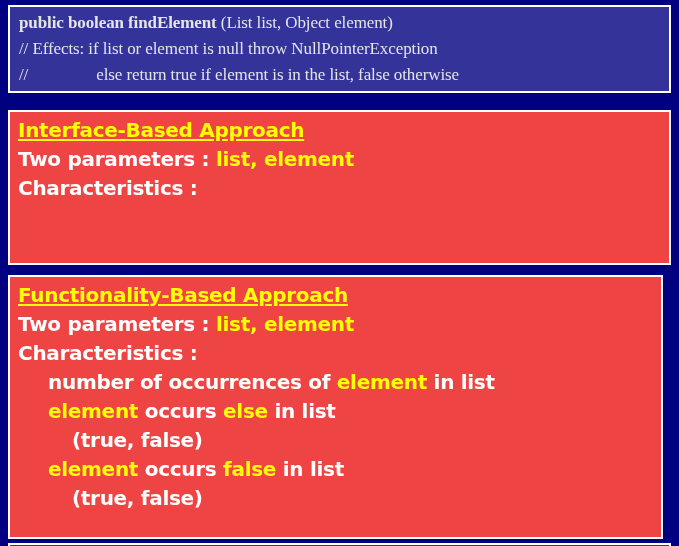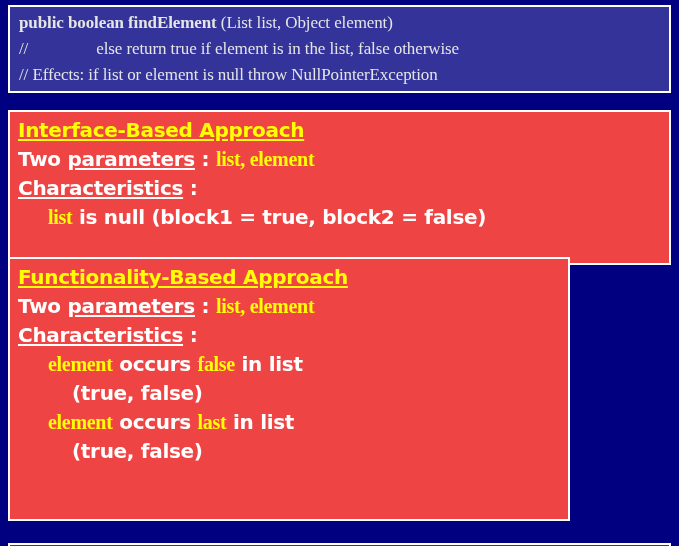--- a/index.html
+++ b/index.html
@@ -57,44 +57,44 @@
     box-sizing: border-box;
     padding: 4px 0 0 8px;
     overflow: hidden;
   }
   #box-interface {
     top: 110px;
     width: 663px;
     height: 155px;
   }
   #box-functionality {
-    top: 257px;
-    width: 562px;
+    top: 275px;
+    width: 655px;
     height: 264px;
   }
 
   .ln {
     font-family: "DejaVu Sans", sans-serif;
     font-size: 20px;
     line-height: 29px;
     color: #ffffff;
     white-space: pre;
     font-weight: bold;
     letter-spacing: -0.3px;
   }
   .ln.title {
     color: #ffff00;
     text-decoration: underline;
     text-underline-offset: 2px;
   }
   .ln.lvl1 { padding-left: 30px; }
   .ln.lvl2 { padding-left: 54px; }
 
-  .u { text-decoration: underline; text-underline-offset: 2px; }
-  .y { color: #ffff00; font-family: Liberation Serif, serif; }
+  .u { text-underline-offset: 2px; }
+  .y { color: #ffff00; }
   .w { color: #ffffff; }
 
   
   .next-box-sliver {
     position: absolute;
     left: 8px;
     top: 543px;
     width: 663px;
     height: 3px;
     background: #333399;
@@ -103,45 +103,45 @@
     box-sizing: border-box;
   }
 </style>
 </head>
 <body>
 
 <div class="slide">
 
   <div class="sig-box">
     <div class="sig-line"><span class="sig-bold">public boolean findElement</span><span> (List list, Object element)</span></div>
+    <div class="sig-line">// Effects: if list or element is null throw NullPointerException</div>
     <div class="sig-line"><span>//</span><span class="sig-indent"></span><span>else return true if element is in the list, false otherwise</span></div>
-    <div class="sig-line">// Effects: if list or element is null throw NullPointerException</div>
   </div>
 
   <div class="approach-box" id="box-interface">
     <div class="ln title">Interface-Based Approach</div>
 
     <div class="ln"><span class="w">Two </span><span class="w u">parameters</span><span class="w"> : </span><span class="y">list, element</span></div>
 
     <div class="ln"><span class="w u">Characteristics</span><span class="w"> :</span></div>
 
-    <div class="ln lvl1"><span class="y">list</span><span class="w"> is null (block1 = true, block2 = false)</span></div>
 
   </div>
 
   <div class="approach-box" id="box-functionality">
     <div class="ln title">Functionality-Based Approach</div>
 
     <div class="ln"><span class="w">Two </span><span class="w u">parameters</span><span class="w"> : </span><span class="y">list, element</span></div>
 
     <div class="ln"><span class="w u">Characteristics</span><span class="w"> :</span></div>
 
+    <div class="ln lvl1"><span class="w">number of occurrences of </span><span class="y">element</span><span class="w"> in list</span></div>
+
+    <div class="ln lvl1"><span class="y">element</span><span class="w"> occurs </span><span class="y">else</span><span class="w"> in list</span></div>
+    <div class="ln lvl2">(true, false)</div>
 
     <div class="ln lvl1"><span class="y">element</span><span class="w"> occurs </span><span class="y">false</span><span class="w"> in list</span></div>
-    <div class="ln lvl2">(true, false)</div>
-
-    <div class="ln lvl1"><span class="y">element</span><span class="w"> occurs </span><span class="y">last</span><span class="w"> in list</span></div>
     <div class="ln lvl2">(true, false)</div>
   </div>
 
   <div class="next-box-sliver"></div>
 
 </div>
 
 </body></html>

